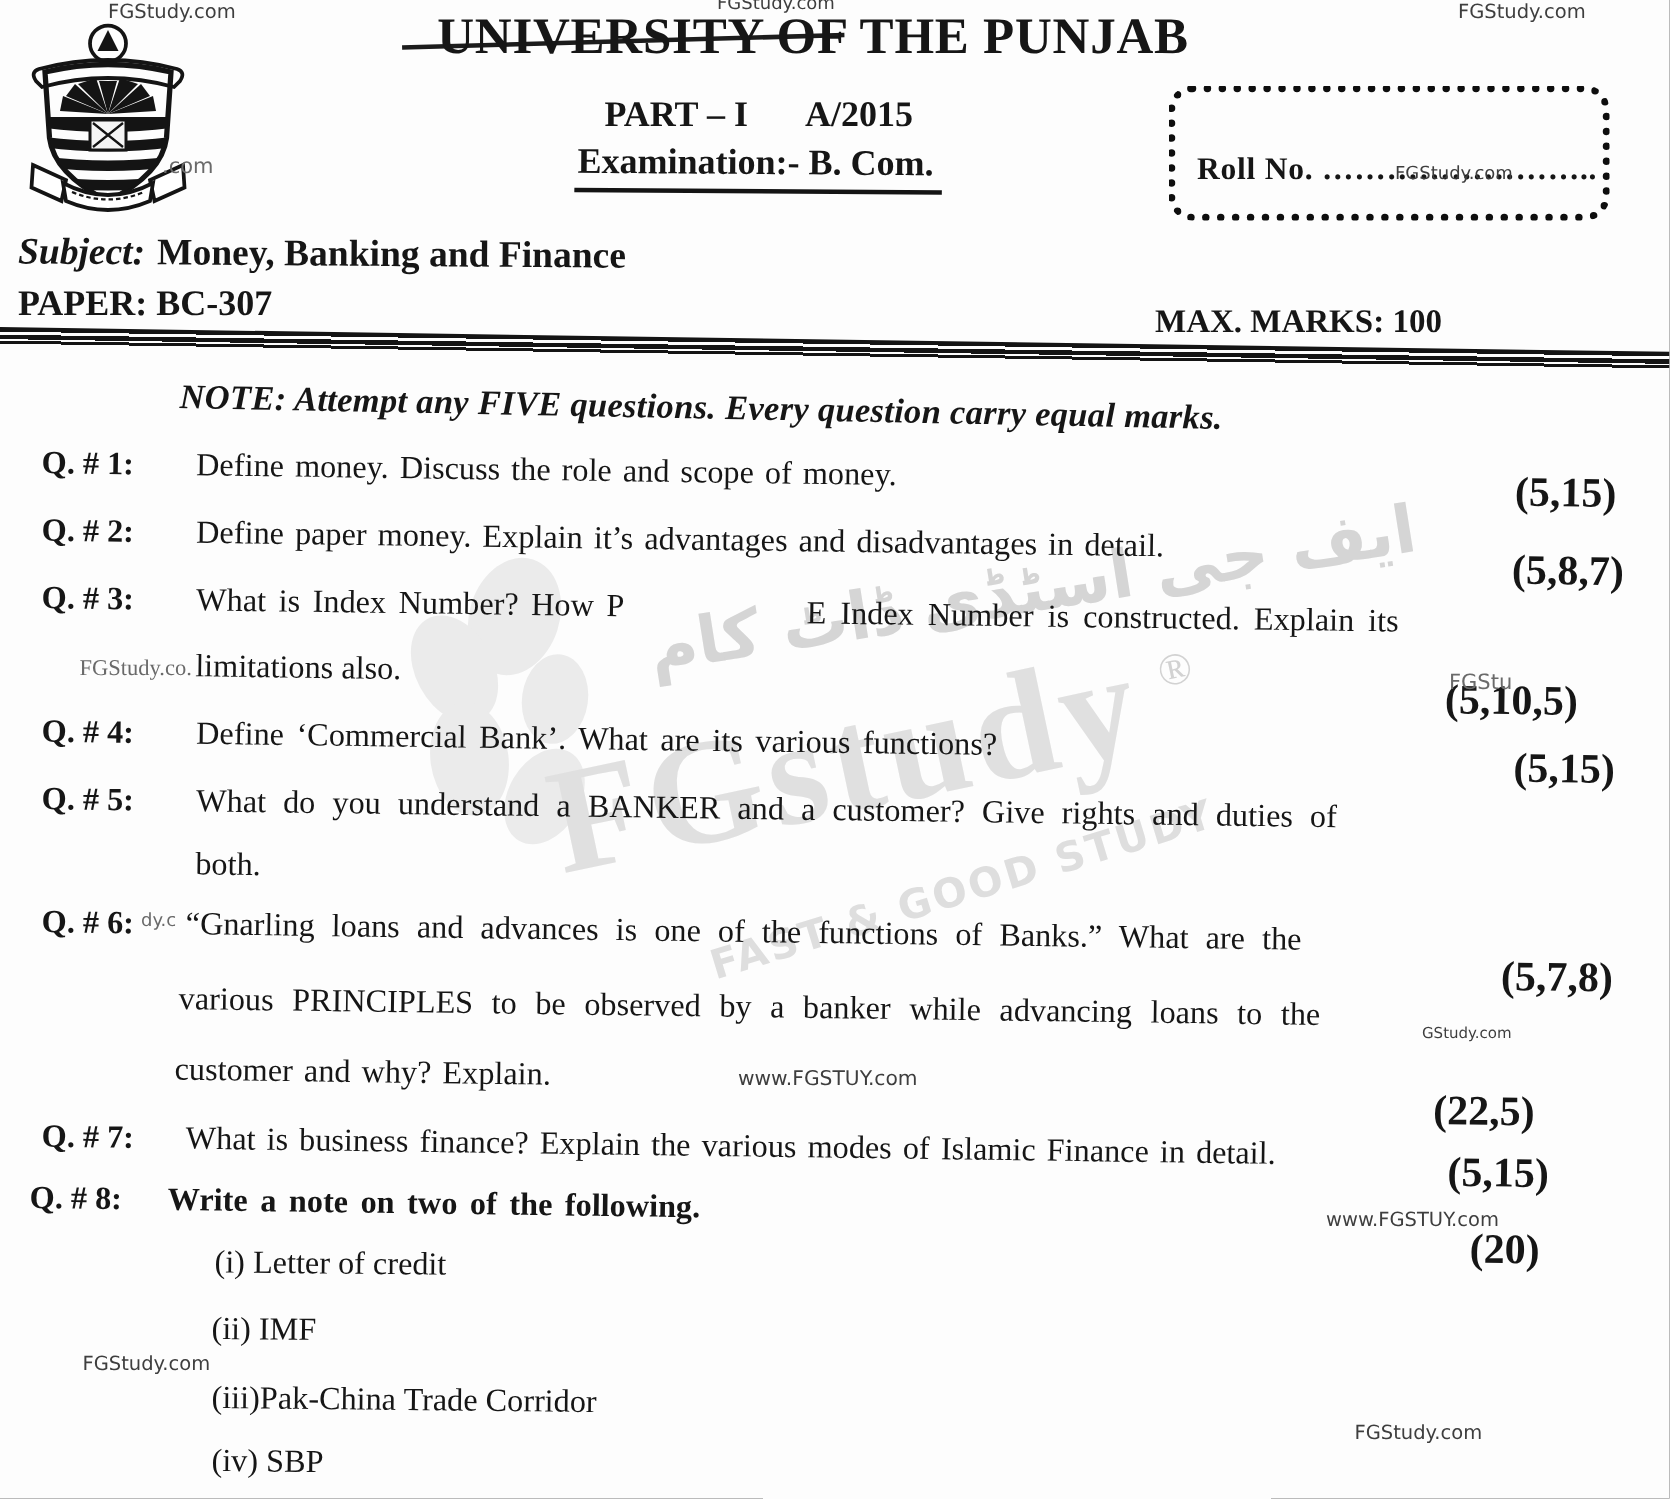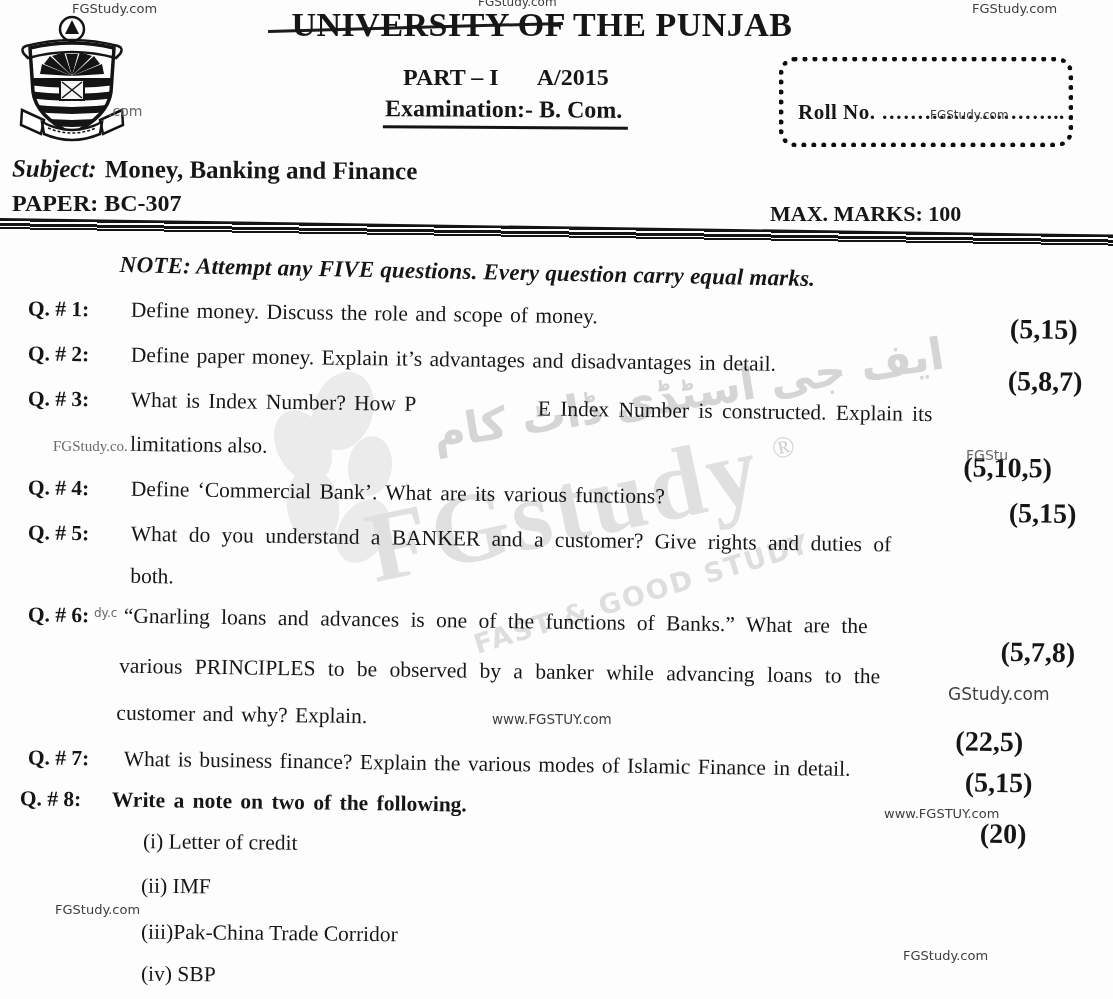--- a/index.html
+++ b/index.html
@@ -113,21 +113,21 @@
   </svg>
   <span class="wm wm-light abs" style="left:108px;top:103px;font-size:14px;">.com</span>
 
   <span class="wm" style="left:72px;top:1px;font-size:13px;">FGStudy.com</span>
   <span class="wm" style="left:478px;top:-5px;font-size:12px;z-index:1;">FGStudy.com</span>
   <span class="wm" style="left:972px;top:1px;font-size:13px;">FGStudy.com</span>
   <span class="wm wm-light" style="left:53px;top:438px;font-size:15px;font-family:Liberation Serif, serif;">FGStudy.co.</span>
   <span class="wm wm-light" style="left:966px;top:447px;font-size:14px;">FGStu</span>
   <span class="wm wm-light" style="left:94px;top:606px;font-size:12px;">dy.c</span>
   <span class="wm" style="left:492px;top:711px;font-size:13.5px;">www.FGSTUY.com</span>
-  <span class="wm" style="left:948px;top:684px;font-size:17px;text-align:right;">GStudy.com</span>
+  <span class="wm" style="left:948px;top:684px;font-size:10px;text-align:right;">GStudy.com</span>
   <span class="wm" style="left:884px;top:806px;font-size:13px;">www.FGSTUY.com</span>
   <span class="wm" style="left:55px;top:902px;font-size:13px;">FGStudy.com</span>
   <span class="wm" style="left:903px;top:948px;font-size:13px;">FGStudy.com</span>
 
   <div class="abs title content">UNIVERSITY OF THE PUNJAB</div>
   <div class="abs title-strike"></div>
   <div class="abs part-line content">
     <span>PART – I</span><span class="sess">A/2015</span>
   </div>
   <div class="abs exam-line content">Examination:- B. Com.</div>

